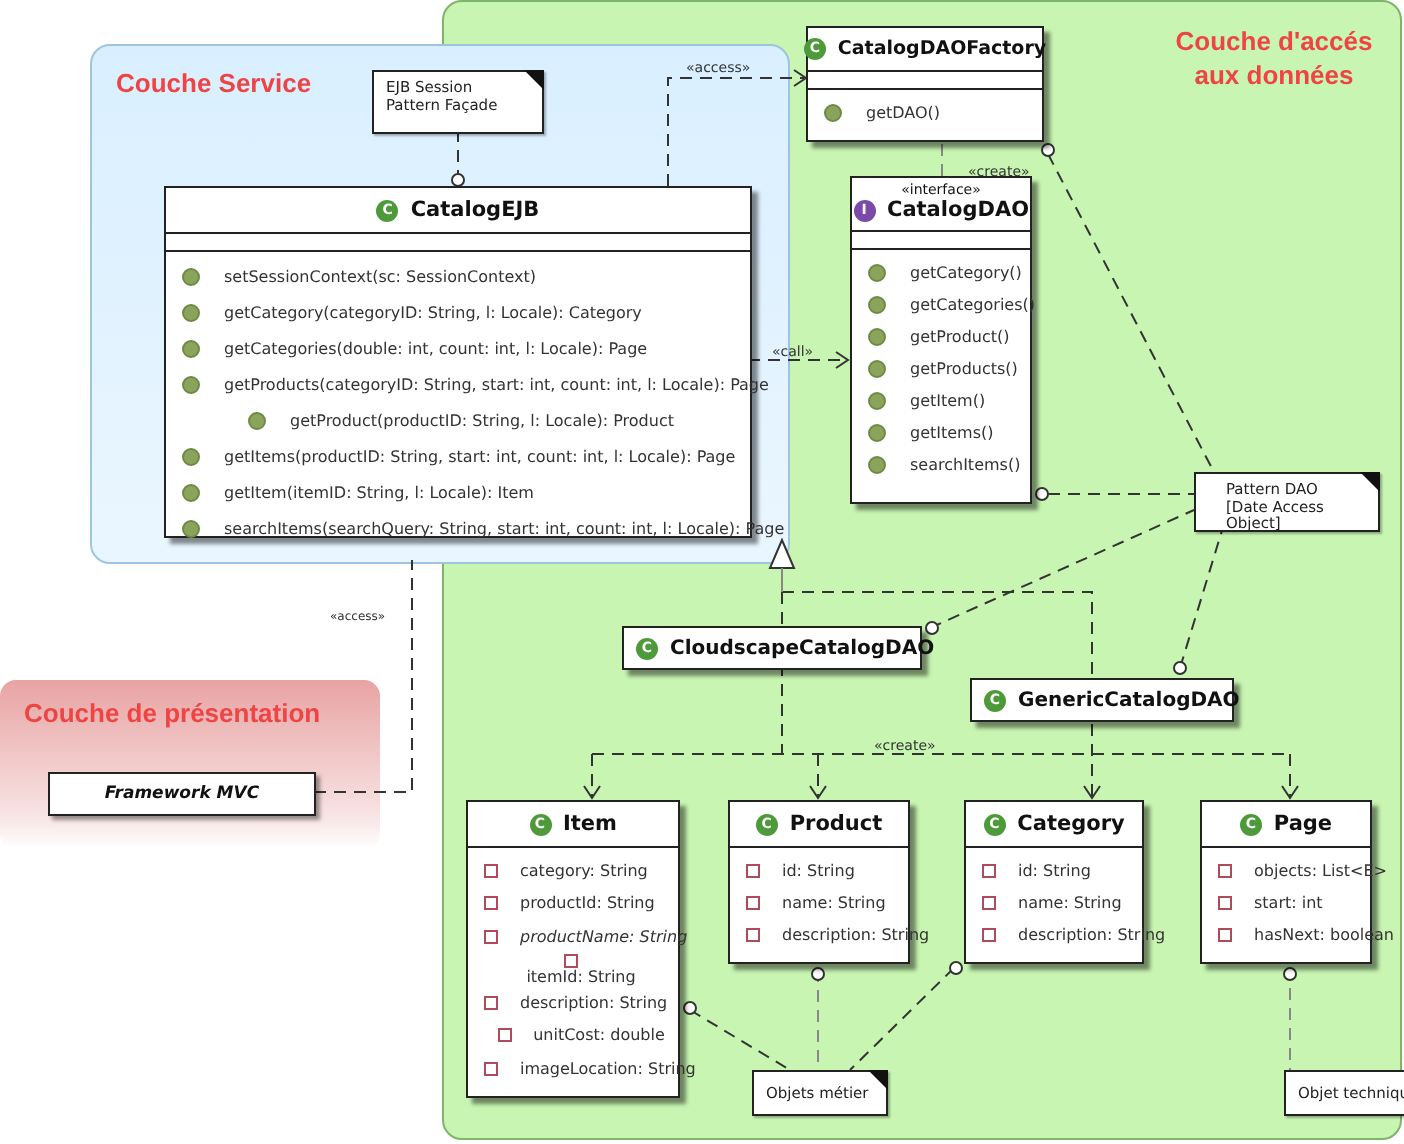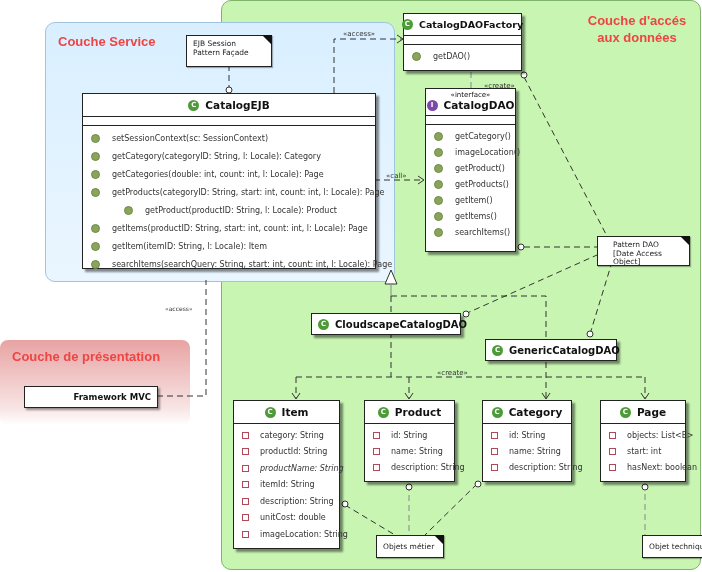--- a/index.html
+++ b/index.html
@@ -184,21 +184,21 @@
       </span>
   </div>
   <div class="sep"></div>
   <div class="members" id="dao-methods">
       <div class="row">
         <span class="dot"></span>
         <span>getCategory()</span>
       </div>
       <div class="row">
         <span class="dot"></span>
-        <span>imageLocation()</span>
+        <span>getCategories()</span>
       </div>
       <div class="row">
         <span class="dot"></span>
         <span>getProduct()</span>
       </div>
       <div class="row">
         <span class="dot"></span>
         <span>getProducts()</span>
       </div>
       <div class="row">
@@ -218,21 +218,21 @@
 
 <div class="simple" style="left:311px;top:313px;width:136px;height:20px;">
   <span class="badge">C</span>
     <span>CloudscapeCatalogDAO</span>
 </div>
 <div class="simple" style="left:485px;top:339px;width:118px;height:20px;">
   <span class="badge">C</span>
     <span>GenericCatalogDAO</span>
 </div>
 
-<div class="simple" style="left:24px;top:386px;width:120px;height:20px;justify-content:flex-end;font-size:8.5px;box-shadow:2px 2px 2px rgba(0,0,0,0.4);">
+<div class="simple" style="left:24px;top:386px;width:120px;height:20px;justify-content:center;font-size:8.5px;box-shadow:2px 2px 2px rgba(0,0,0,0.4);font-style:italic;">
   <span>Framework MVC</span>
 </div>
 
 <div class="cls" style="left:233px;top:400px;width:105px;height:147px;">
   <div class="head">
       <span class="badge">C</span>
       <span>Item</span>
     </div>
   <div class="members" id="item-attrs">
       <div class="row" style="height: 16.5px;">
@@ -240,78 +240,78 @@
         <span>category: String</span>
       </div>
       <div class="row" style="height: 16.5px; text-align: center;">
         <span class="sq"></span>
         <span>productId: String</span>
       </div>
       <div class="row" style="height: 16.5px; font-style: italic;">
         <span class="sq"></span>
         <span>productName: String</span>
       </div>
+      <div class="row" style="height: 16.5px; flex-direction: column;">
+        <span class="sq"></span>
+        <span>itemId: String</span>
+      </div>
       <div class="row" style="height: 16.5px;">
         <span class="sq"></span>
-        <span>itemId: String</span>
+        <span>description: String</span>
+      </div>
+      <div class="row" style="height: 16.5px; justify-content: center;">
+        <span class="sq"></span>
+        <span>unitCost: double</span>
       </div>
       <div class="row" style="height: 16.5px;">
         <span class="sq"></span>
+        <span>imageLocation: String</span>
+      </div>
+    </div>
+</div>
+<div class="cls" style="left:364px;top:400px;width:89px;height:80px;">
+  <div class="head">
+      <span class="badge">C</span>
+      <span>Product</span>
+    </div>
+  <div class="members" id="product-attrs">
+      <div class="row">
+        <span class="sq"></span>
+        <span>id: String</span>
+      </div>
+      <div class="row">
+        <span class="sq"></span>
+        <span>name: String</span>
+      </div>
+      <div class="row">
+        <span class="sq"></span>
         <span>description: String</span>
       </div>
-      <div class="row" style="height: 16.5px;">
-        <span class="sq"></span>
-        <span>unitCost: double</span>
-      </div>
-      <div class="row" style="height: 16.5px;">
-        <span class="sq"></span>
-        <span>imageLocation: String</span>
-      </div>
-    </div>
-</div>
-<div class="cls" style="left:364px;top:400px;width:89px;height:80px;">
-  <div class="head">
-      <span class="badge">C</span>
-      <span>Product</span>
-    </div>
-  <div class="members" id="product-attrs">
+    </div>
+</div>
+<div class="cls" style="left:482px;top:400px;width:88px;height:80px;">
+  <div class="head">
+      <span class="badge">C</span>
+      <span>Category</span>
+    </div>
+  <div class="members" id="category-attrs">
       <div class="row">
         <span class="sq"></span>
         <span>id: String</span>
       </div>
       <div class="row">
         <span class="sq"></span>
         <span>name: String</span>
       </div>
       <div class="row">
         <span class="sq"></span>
         <span>description: String</span>
       </div>
     </div>
 </div>
-<div class="cls" style="left:482px;top:400px;width:88px;height:80px;">
-  <div class="head">
-      <span class="badge">C</span>
-      <span>Category</span>
-    </div>
-  <div class="members" id="category-attrs">
-      <div class="row">
-        <span class="sq"></span>
-        <span>id: String</span>
-      </div>
-      <div class="row">
-        <span class="sq"></span>
-        <span>name: String</span>
-      </div>
-      <div class="row">
-        <span class="sq"></span>
-        <span>description: String</span>
-      </div>
-    </div>
-</div>
 <div class="cls" style="left:600px;top:400px;width:84px;height:80px;">
   <div class="head">
       <span class="badge">C</span>
       <span>Page</span>
     </div>
   <div class="members" id="page-attrs">
       <div class="row">
         <span class="sq"></span>
         <span>objects: List&lt;E&gt;</span>
       </div>

